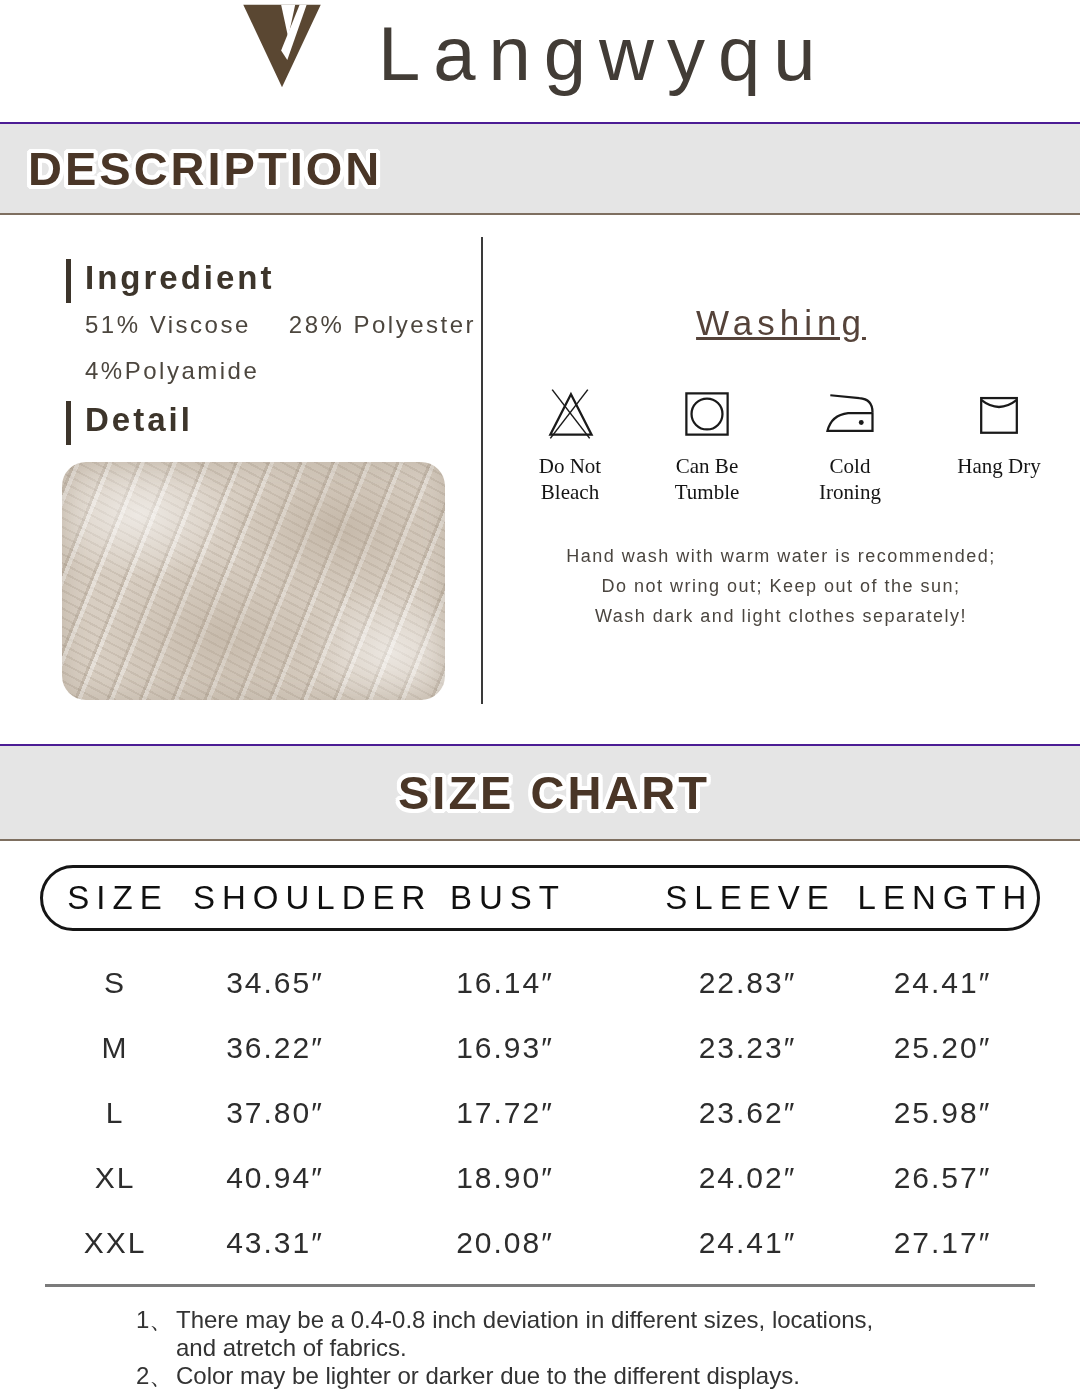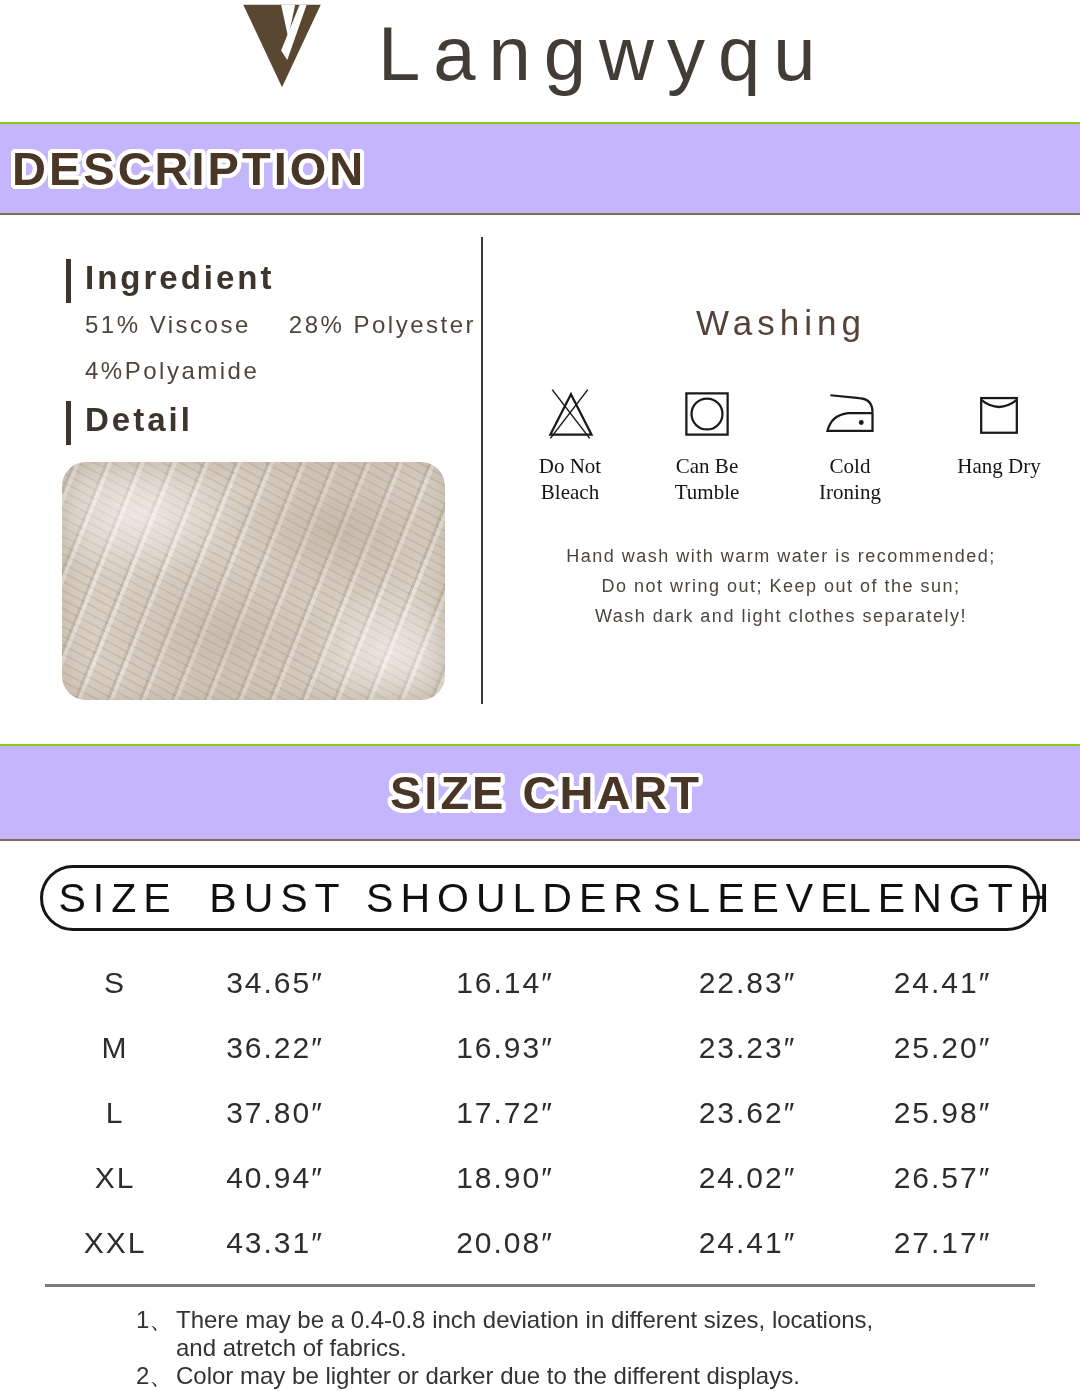--- a/index.html
+++ b/index.html
@@ -11,23 +11,23 @@
   
   .header{position:absolute;top:0;left:0;width:932px;height:122px;background:#fff;}
   .logo{position:absolute;left:233px;top:2px;width:98px;height:88px;}
   .brand{
     position:absolute;left:378px;top:10px;font-size:76px;font-weight:300;
     color:#423c36;letter-spacing:13px;
   }
 
   
   .banner{
-    position:absolute;left:0;width:1080px;background:#c4b5fd;
-    display:flex;align-items:center;padding-left:12px;box-sizing:border-box;
-    border-top:2px solid #84cc16;border-bottom:2px solid #7e6f60;
+    position:absolute;left:0;width:1080px;background:#e5e5e5;
+    display:flex;align-items:center;padding-left:28px;box-sizing:border-box;
+    border-top:2px solid #4c1d95;border-bottom:2px solid #7e6f60;
   }
   .banner.description{top:122px;height:93px;}
   .banner.sizechart{top:744px;height:97px;justify-content:center;}
   .banner-title{
     font-size:47px;font-weight:bold;letter-spacing:3px;color:#4a3627;
     text-shadow:
       -3px -3px 0 #fff, 0 -4px 0 #fff, 3px -3px 0 #fff,
       -4px 0 0 #fff, 4px 0 0 #fff,
       -3px 3px 0 #fff, 0 4px 0 #fff, 3px 3px 0 #fff,
       -2px -4px 0 #fff, 2px -4px 0 #fff, -2px 4px 0 #fff, 2px 4px 0 #fff,
@@ -51,38 +51,38 @@
       repeating-linear-gradient(112deg, rgba(255,255,255,0) 0 10px, rgba(124,108,90,.18) 10px 13px, rgba(255,255,255,.38) 13px 17px, transparent 17px 30px),
       repeating-linear-gradient(28deg, rgba(124,108,90,.14) 0 2px, transparent 2px 8px),
       #d8cec2;
     box-shadow:inset 0 0 28px rgba(120,102,84,.25);
   }
   .v-divider{position:absolute;left:481px;top:237px;width:2px;height:467px;background:#3a3a3a;}
 
   .desc-right{position:absolute;left:482px;top:215px;width:598px;height:530px;}
   .washing-title{
     position:absolute;top:88px;left:0;width:100%;text-align:center;
-    font-size:35px;font-weight:500;letter-spacing:5px;color:#55433a;
+    font-size:35px;font-weight:500;letter-spacing:5px;color:#55433a;text-decoration:underline;
   }
   .wash-item{position:absolute;top:168px;width:140px;display:flex;flex-direction:column;align-items:center;}
   .wash-item svg{width:60px;height:62px;}
   .wash-label{
     margin-top:8px;text-align:center;font-family:"Liberation Serif", serif;
     font-size:21px;line-height:26px;color:#141414;
   }
   .care{position:absolute;top:326px;left:0;width:100%;text-align:center;
     font-size:18px;letter-spacing:1.5px;line-height:30px;color:#4a453f;}
 
   
   .tbl-grid{display:grid;grid-template-columns:150px 170px 290px 195px 195px;align-items:center;}
   .tbl-header{
     position:absolute;left:40px;top:865px;width:1000px;height:72px;box-sizing:border-box;
     border:3px solid #151515;border-radius:40px;background:#fff;
   }
-  .tbl-header .cell{font-size:41px;letter-spacing:7px;color:#101010;text-align:center;font-weight:400;}
+  .tbl-header .cell{font-size:33px;letter-spacing:7px;color:#101010;text-align:center;font-weight:400;}
   .tbl-rows{position:absolute;left:40px;top:950px;width:1000px;}
   .tbl-row{height:65px;}
   .tbl-row .cell{font-size:30px;letter-spacing:2px;color:#2d2d2d;text-align:center;}
   .table-divider{position:absolute;left:45px;top:1284px;width:990px;height:3px;background:#7b7b7b;}
 
   
   .notes{position:absolute;left:136px;top:1306px;width:900px;color:#333;}
   .note{display:flex;font-size:24px;line-height:28px;}
   .note-num{flex:0 0 40px;}
   .note-text div{white-space:nowrap;}
@@ -186,22 +186,22 @@
       <div>Wash dark and light clothes separately!</div>
     </div>
   </div>
 
   <div class="banner sizechart">
     <span class="banner-title">SIZE CHART</span>
   </div>
 
   <div class="tbl-header tbl-grid" style="height:66px;">
     <div class="cell">SIZE</div>
+    <div class="cell">SHOULDER</div>
     <div class="cell">BUST</div>
-    <div class="cell">SHOULDER</div>
     <div class="cell">SLEEVE</div>
     <div class="cell">LENGTH</div>
   </div>
 
   <div class="tbl-rows">
     <div class="tbl-row tbl-grid">
       <div class="cell">S</div>
       <div class="cell">34.65″</div>
       <div class="cell">16.14″</div>
       <div class="cell">22.83″</div>

